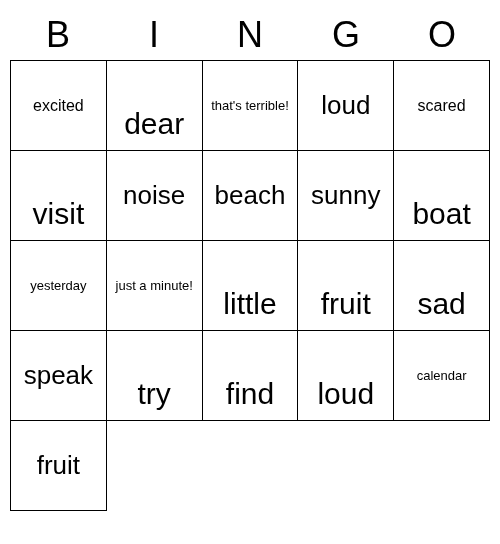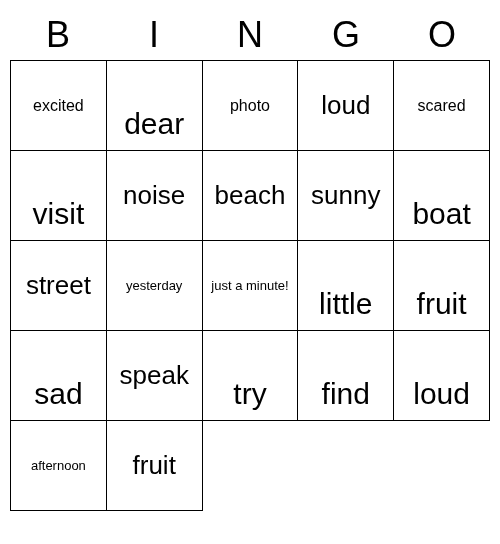--- a/index.html
+++ b/index.html
@@ -87,21 +87,21 @@
       <div class="bingo-header-cell">O</div>
     </div>
   <div class="bingo-grid">
   <div class="bingo-cell">
         <span class="cell-text size-medium">excited</span>
       </div>
       <div class="bingo-cell">
         <span class="cell-text size-xlarge">dear</span>
       </div>
       <div class="bingo-cell">
-        <span class="cell-text size-medium">photo</span>
+        <span class="cell-text size-small">that's terrible!</span>
       </div>
       <div class="bingo-cell">
         <span class="cell-text size-large">loud</span>
       </div>
       <div class="bingo-cell">
         <span class="cell-text size-medium">scared</span>
       </div>
       <div class="bingo-cell">
         <span class="cell-text size-xlarge">visit</span>
       </div>
@@ -109,23 +109,20 @@
         <span class="cell-text size-large">noise</span>
       </div>
       <div class="bingo-cell">
         <span class="cell-text size-large">beach</span>
       </div>
       <div class="bingo-cell">
         <span class="cell-text size-large">sunny</span>
       </div>
       <div class="bingo-cell">
         <span class="cell-text size-xlarge">boat</span>
-      </div>
-      <div class="bingo-cell">
-        <span class="cell-text size-large">street</span>
       </div>
       <div class="bingo-cell">
         <span class="cell-text size-small">yesterday</span>
       </div>
       <div class="bingo-cell">
         <span class="cell-text size-small">just a minute!</span>
       </div>
       <div class="bingo-cell">
         <span class="cell-text size-xlarge">little</span>
       </div>
@@ -141,19 +138,19 @@
       <div class="bingo-cell">
         <span class="cell-text size-xlarge">try</span>
       </div>
       <div class="bingo-cell">
         <span class="cell-text size-xlarge">find</span>
       </div>
       <div class="bingo-cell">
         <span class="cell-text size-xlarge">loud</span>
       </div>
       <div class="bingo-cell">
-        <span class="cell-text size-small">afternoon</span>
+        <span class="cell-text size-small">calendar</span>
       </div>
       <div class="bingo-cell">
         <span class="cell-text size-large">fruit</span>
       </div>
     </div>
 </div>
 
 </body></html>

